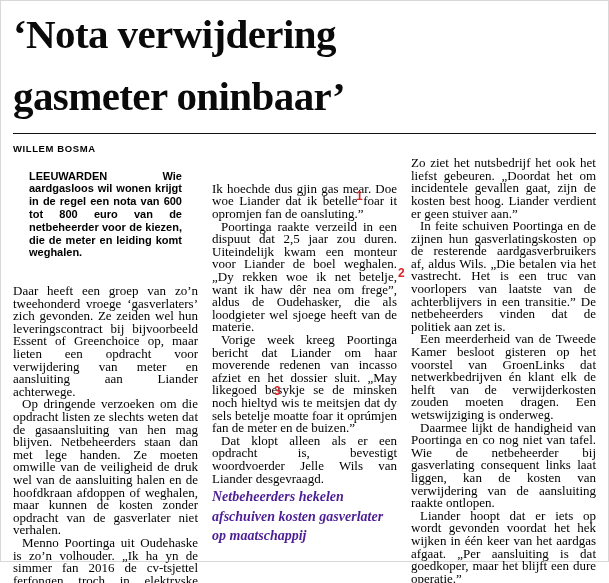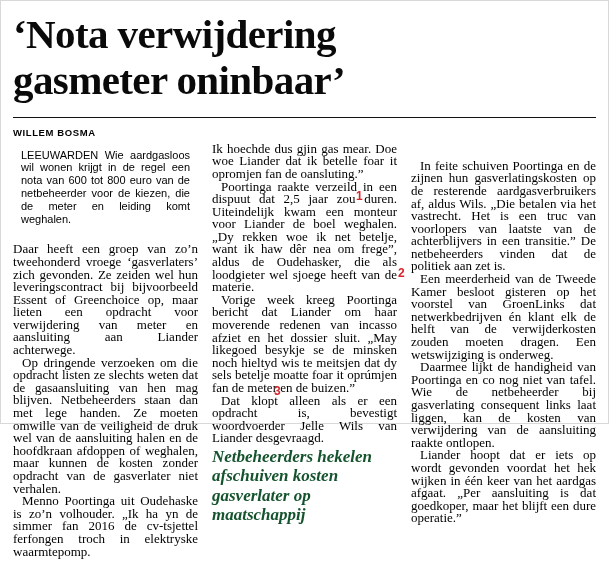--- a/index.html
+++ b/index.html
@@ -10,37 +10,37 @@
     width: 609px;
     height: 583px;
     background: #ffffff;
     font-family: "Liberation Serif", serif;
     color: #000000;
     overflow: hidden;
   }
   .page {
     position: relative;
     width: 609px;
-    height: 424px;
+    height: 562px;
     box-sizing: border-box;
     border: 1px solid #d8d8d8;
     background: #fff;
     padding: 10px 12px 0 12px;
   }
   .headline {
     font-family: "Liberation Serif", serif;
     font-weight: bold;
     font-size: 41px;
     line-height: 0.97;
     letter-spacing: -0.6px;
     margin: 4px 0 0 0;
     color: #0a0a0a;
   }
   .headline .l1 { display: block; }
-  .headline .l2 { display: block; margin-top: 6px; }
+  .headline .l2 { display: block; margin-top: 22px; }
 
   .rule {
     border: none;
     border-top: 1.5px solid #111;
     margin: 16px 0 9px 0;
   }
 
   .columns {
     display: flex;
     gap: 14px;
@@ -64,35 +64,35 @@
     text-align: justify;
     margin: 0 0 0 0;
     text-indent: 9px;
     hyphens: auto;
   }
   p.body.first {
     text-indent: 0;
   }
   p.lead {
     font-family: "Liberation Sans", sans-serif;
-    font-weight: normal;
+    font-weight: bold;
     font-size: 11px;
     line-height: 12.8px;
     text-align: justify;
-    margin: 8px;
+    margin: 16px;
   }
   .spacer { height: 10px; }
 
   .pullquote {
     font-family: "Liberation Serif", serif;
     font-style: italic;
     font-weight: bold;
-    font-size: 17px;
+    font-size: 14px;
     line-height: 19.5px;
-    color: #14532d;
+    color: #4c1d95;
     margin-top: 2px;
   }
 
   .marker {
     position: absolute;
     font-family: "Liberation Sans", sans-serif;
     font-size: 12px;
     font-weight: bold;
     color: #d8242a;
   }
@@ -126,20 +126,21 @@
 
     <div class="col">
       <p class="body first">Ik hoechde dus gjin gas mear. Doe woe Liander dat ik betelle foar it opromjen fan de oansluting.”</p>
       <p class="body">Poortinga raakte verzeild in een dispuut dat 2,5 jaar zou duren. Uiteindelijk kwam een monteur voor Liander de boel weghalen. „Dy rekken woe ik net betelje, want ik haw dêr nea om frege”, aldus de Oudehasker, die als loodgieter wel sjoege heeft van de materie.</p>
       <p class="body">Vorige week kreeg Poortinga bericht dat Liander om haar moverende redenen van incasso afziet en het dossier sluit. „May likegoed besykje se de minsken noch hieltyd wis te meitsjen dat dy sels betelje moatte foar it oprúmjen fan de meter en de buizen.”</p>
       <p class="body">Dat klopt alleen als er een opdracht is, bevestigt woordvoerder Jelle Wils van Liander desgevraagd.</p>
       <p class="pullquote">Netbeheerders hekelen afschuiven kosten gasverlater op maatschappij</p>
     </div>
 
     <div class="col">
+      <p class="body first">Zo ziet het nutsbedrijf het ook het liefst gebeuren. „Doordat het om incidentele gevallen gaat, zijn de kosten best hoog. Liander verdient er geen stuiver aan.”</p>
       <p class="body">In feite schuiven Poortinga en de zijnen hun gasverlatingskosten op de resterende aardgasverbruikers af, aldus Wils. „Die betalen via het vastrecht. Het is een truc van voorlopers van laatste van de achterblijvers in een transitie.” De netbeheerders vinden dat de politiek aan zet is.</p>
       <p class="body">Een meerderheid van de Tweede Kamer besloot gisteren op het voorstel van GroenLinks dat netwerkbedrijven én klant elk de helft van de verwijderkosten zouden moeten dragen. Een wetswijziging is onderweg.</p>
       <p class="body">Daarmee lijkt de handigheid van Poortinga en co nog niet van tafel. Wie de netbeheerder bij gasverlating consequent links laat liggen, kan de kosten van verwijdering van de aansluiting raakte ontlopen.</p>
       <p class="body">Liander hoopt dat er iets op wordt gevonden voordat het hek wijken in één keer van het aardgas afgaat. „Per aansluiting is dat goedkoper, maar het blijft een dure operatie.”</p>
     </div>
 
   </div>
 
   <span class="marker m1">1</span>
   <span class="marker m2">2</span>

